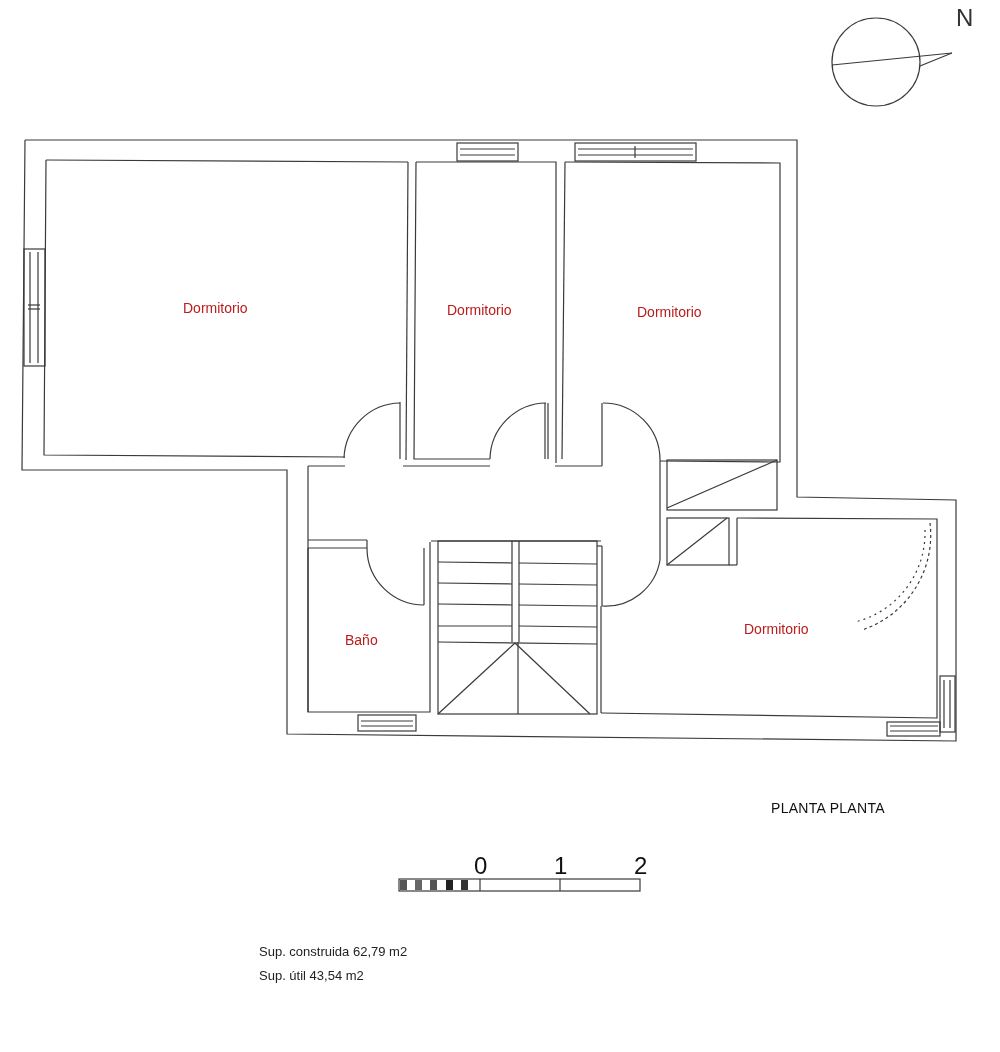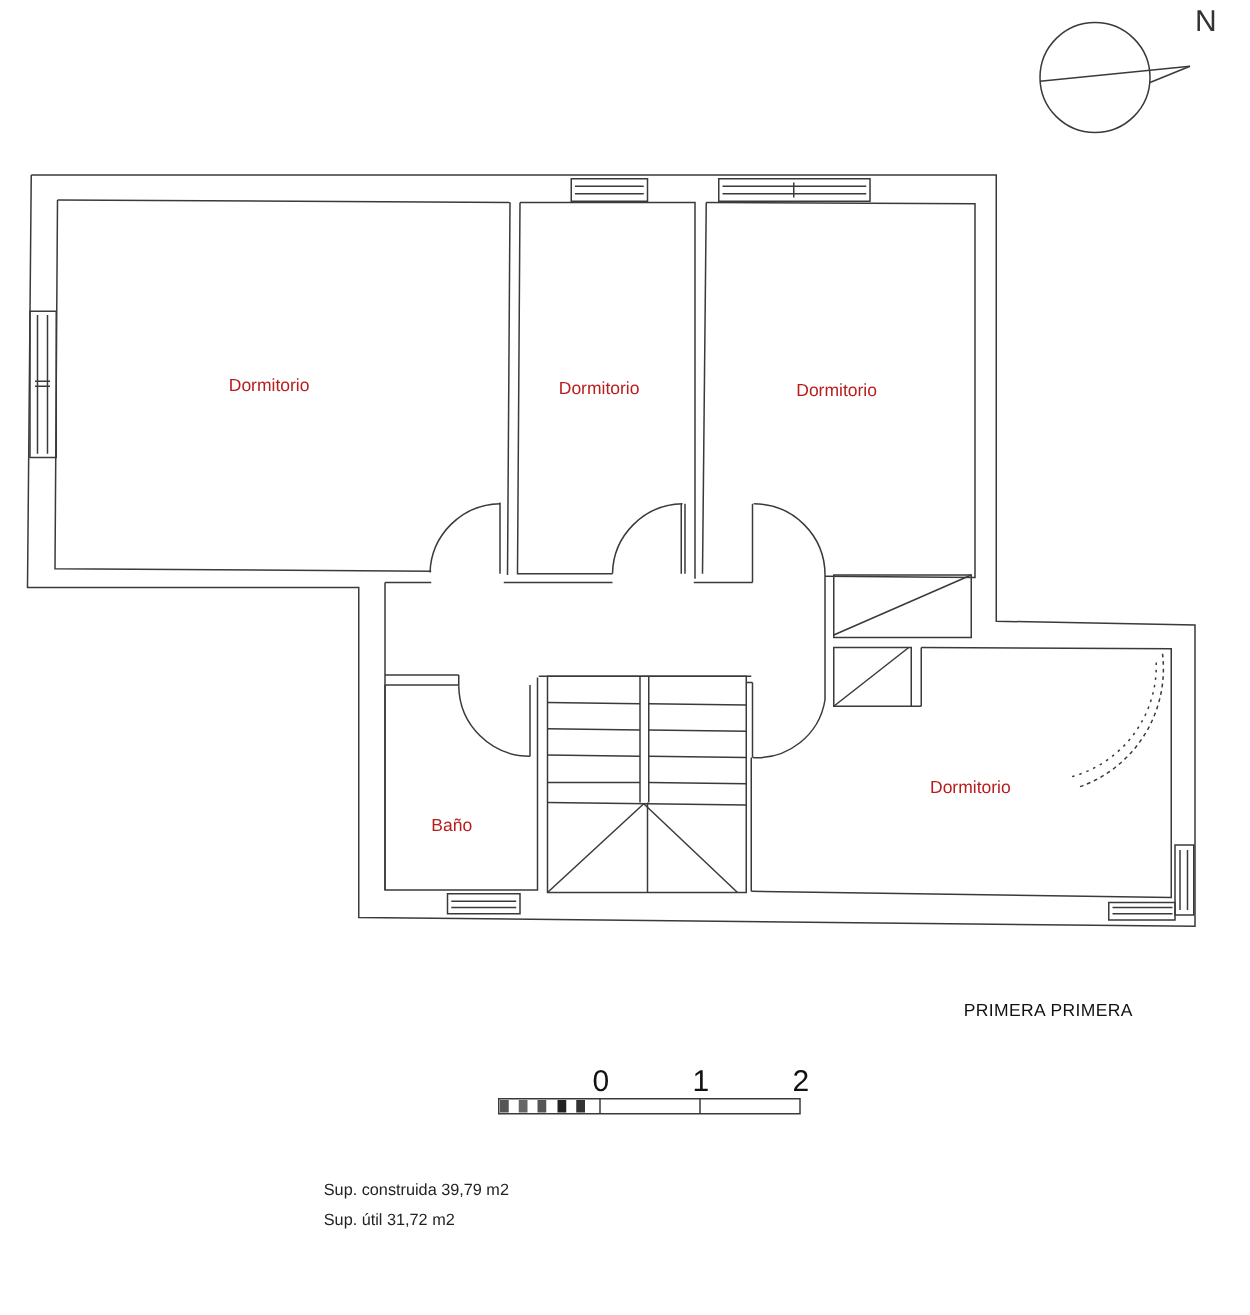--- a/index.html
+++ b/index.html
@@ -162,22 +162,22 @@
     </g>
   </g>
 </svg>
 
 <div class="north-label">N</div>
 
 <div class="room-label" style="left:183px;top:300px;">Dormitorio</div>
 <div class="room-label" style="left:447px;top:302px;">Dormitorio</div>
 <div class="room-label" style="left:637px;top:304px;">Dormitorio</div>
 <div class="room-label" style="left:744px;top:621px;">Dormitorio</div>
-<div class="room-label" style="left:345px;top:652px;">Baño</div>
+<div class="room-label" style="left:345px;top:632px;">Baño</div>
 
-<div class="plan-title">PRIMERA PRIMERA</div>
+<div class="plan-title">PLANTA PLANTA</div>
 
 <div class="scale-num" style="left:474px;top:852px;">0</div>
 <div class="scale-num" style="left:554px;top:852px;">1</div>
 <div class="scale-num" style="left:634px;top:852px;">2</div>
 
-<div class="area-line" style="top:944px;">Sup. construida 39,79 m2</div>
-<div class="area-line" style="top:968px;">Sup. útil 31,72 m2</div>
+<div class="area-line" style="top:944px;">Sup. construida 62,79 m2</div>
+<div class="area-line" style="top:968px;">Sup. útil 43,54 m2</div>
 
 </body></html>

